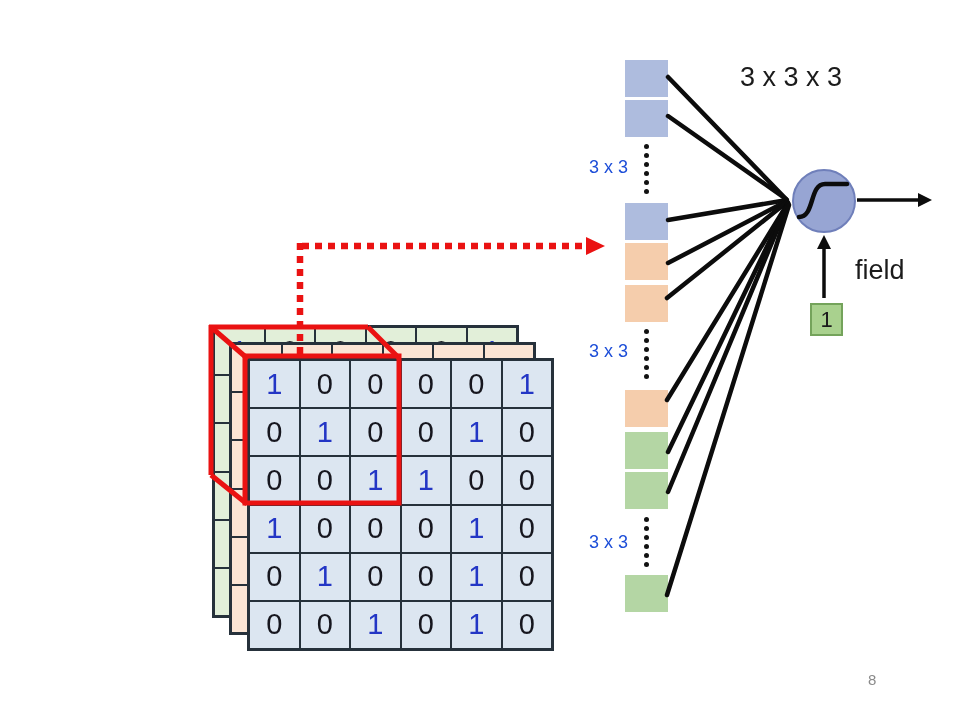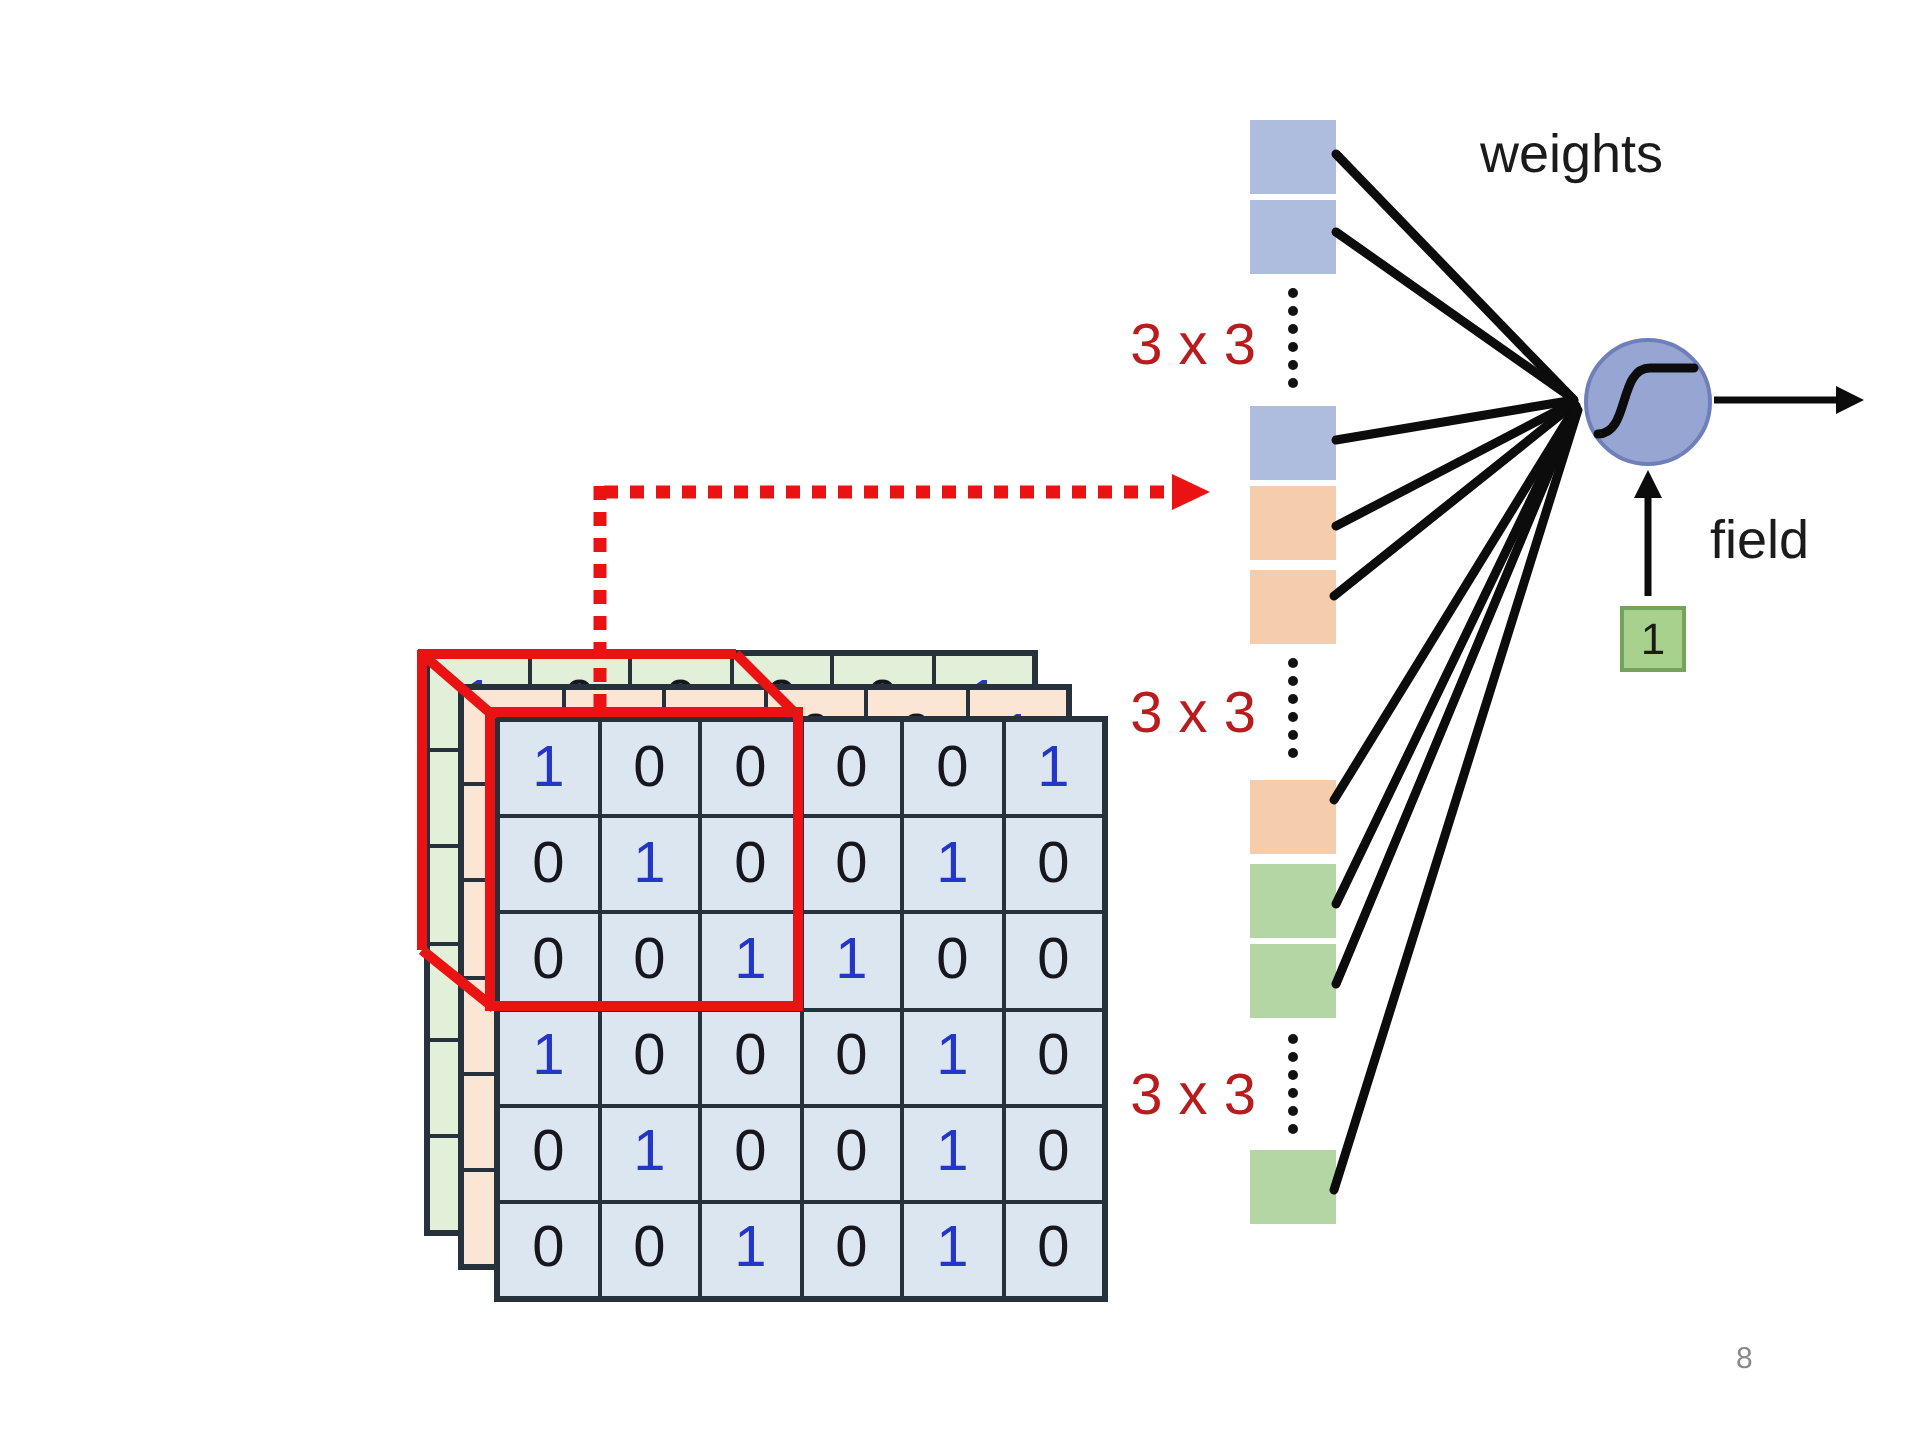--- a/index.html
+++ b/index.html
@@ -9,21 +9,21 @@
   .abs{position:absolute;}
   #title{left:74px;top:76px;font-size:49px;letter-spacing:-1px;font-weight:400;color:#222222;z-index:3;}
   #receptive{left:30px;top:351px;width:165px;text-align:right;font-size:26px;line-height:38px;color:#1b1b1b;z-index:3;}
   .grid{position:absolute;width:307px;height:293px;box-sizing:border-box;border:2px solid #26313b;
         display:grid;grid-template-columns:repeat(6,1fr);grid-template-rows:repeat(6,1fr);z-index:1;}
   .cell{box-sizing:border-box;border:1px solid #26313b;display:flex;align-items:center;justify-content:center;
         font-size:29px;font-weight:400;}
   .wsq{position:absolute;width:43px;height:37px;z-index:1;}
   .dotsbox{position:absolute;width:6px;display:flex;flex-direction:column;gap:4px;z-index:3;}
   .dot{width:5px;height:5px;border-radius:50%;background:#121212;}
-  .lbl3{position:absolute;left:550px;width:78px;text-align:right;font-size:29px;color:#b91c1c;z-index:3;}
+  .lbl3{position:absolute;left:550px;width:78px;text-align:right;font-size:18px;color:#1d4ed8;z-index:3;}
   #weightslbl{left:740px;top:58px;font-size:27px;line-height:38px;color:#1b1b1b;z-index:3;}
   #biaslbl{left:855px;top:255px;font-size:27px;color:#1b1b1b;z-index:3;}
   #biasbox{left:810px;top:303px;width:33px;height:33px;box-sizing:border-box;background:#a9d18e;
            border:2px solid #74a35b;display:flex;align-items:center;justify-content:center;
            font-size:22px;color:#1b1b1b;z-index:3;}
   #pagenum{left:868px;top:671px;font-size:15px;color:#8a8a8a;z-index:3;}
   #overlay{position:absolute;left:0;top:0;z-index:5;pointer-events:none;}
 </style>
 </head>
 <body>
@@ -182,21 +182,21 @@
         <div class="dot"></div>
         <div class="dot"></div>
       </div>
     </div>
 
   <div class="lbl3" style="top:157px;">3 x 3</div>
   <div class="lbl3" style="top:341px;">3 x 3</div>
   <div class="lbl3" style="top:532px;">3 x 3</div>
 
   <div id="weightslbl" class="abs">
-    <div>weights</div>
+    <div>3 x 3 x 3</div>
   </div>
 
   <div id="biaslbl" class="abs">field</div>
 
   <div id="biasbox" class="abs">
     <span>1</span>
   </div>
 
   <div id="pagenum" class="abs">8</div>
 

